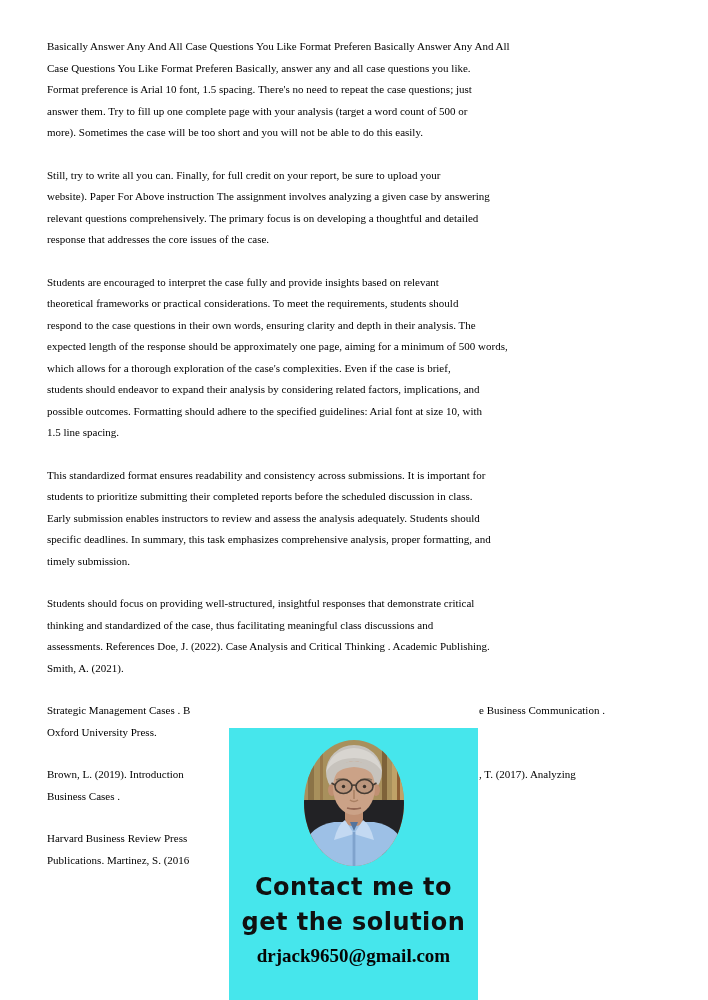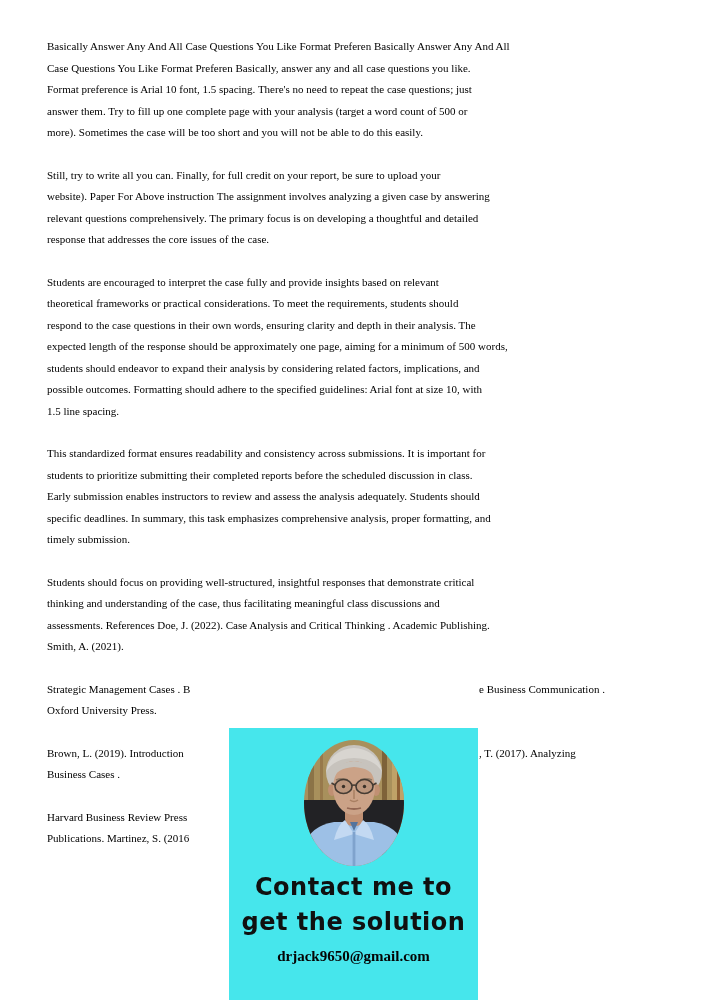--- a/index.html
+++ b/index.html
@@ -45,21 +45,21 @@
     font-family: "DejaVu Sans", sans-serif;
     font-weight: bold;
     font-size: 24px;
     line-height: 35px;
     color: #101010;
     letter-spacing: 0.5px;
   }
   .promo-email {
     font-family: "Liberation Serif", "DejaVu Serif", serif;
     font-weight: bold;
-    font-size: 15px;
+    font-size: 19px;
     line-height: 32px;
     color: #050505;
   }
 </style>
 </head>
 <body>
 
 <div class="page">
 
   <div class="doc">
@@ -77,36 +77,37 @@
       <div class="ln">website). Paper For Above instruction The assignment involves analyzing a given case by answering</div>
       <div class="ln">relevant questions comprehensively. The primary focus is on developing a thoughtful and detailed</div>
       <div class="ln">response that addresses the core issues of the case.</div>
     </div>
 
     <div class="para">
       <div class="ln">Students are encouraged to interpret the case fully and provide insights based on relevant</div>
       <div class="ln">theoretical frameworks or practical considerations. To meet the requirements, students should</div>
       <div class="ln">respond to the case questions in their own words, ensuring clarity and depth in their analysis. The</div>
       <div class="ln">expected length of the response should be approximately one page, aiming for a minimum of 500 words,</div>
+      <div class="ln">which allows for a thorough exploration of the case's complexities. Even if the case is brief,</div>
       <div class="ln">students should endeavor to expand their analysis by considering related factors, implications, and</div>
       <div class="ln">possible outcomes. Formatting should adhere to the specified guidelines: Arial font at size 10, with</div>
       <div class="ln">1.5 line spacing.</div>
     </div>
 
     <div class="para">
       <div class="ln">This standardized format ensures readability and consistency across submissions. It is important for</div>
       <div class="ln">students to prioritize submitting their completed reports before the scheduled discussion in class.</div>
       <div class="ln">Early submission enables instructors to review and assess the analysis adequately. Students should</div>
       <div class="ln">specific deadlines. In summary, this task emphasizes comprehensive analysis, proper formatting, and</div>
       <div class="ln">timely submission.</div>
     </div>
 
     <div class="para">
       <div class="ln">Students should focus on providing well-structured, insightful responses that demonstrate critical</div>
-      <div class="ln">thinking and understanding of the case, thus facilitating meaningful class discussions and</div>
+      <div class="ln">thinking and standardized of the case, thus facilitating meaningful class discussions and</div>
       <div class="ln">assessments. References Doe, J. (2022). Case Analysis and Critical Thinking . Academic Publishing.</div>
       <div class="ln">Smith, A. (2021).</div>
     </div>
 
     <div class="para">
       <div class="ln">
         <span>Strategic Management Cases . B</span>
         <span class="frag-r">e Business Communication .</span>
       </div>
       <div class="ln">Oxford University Press.</div>

